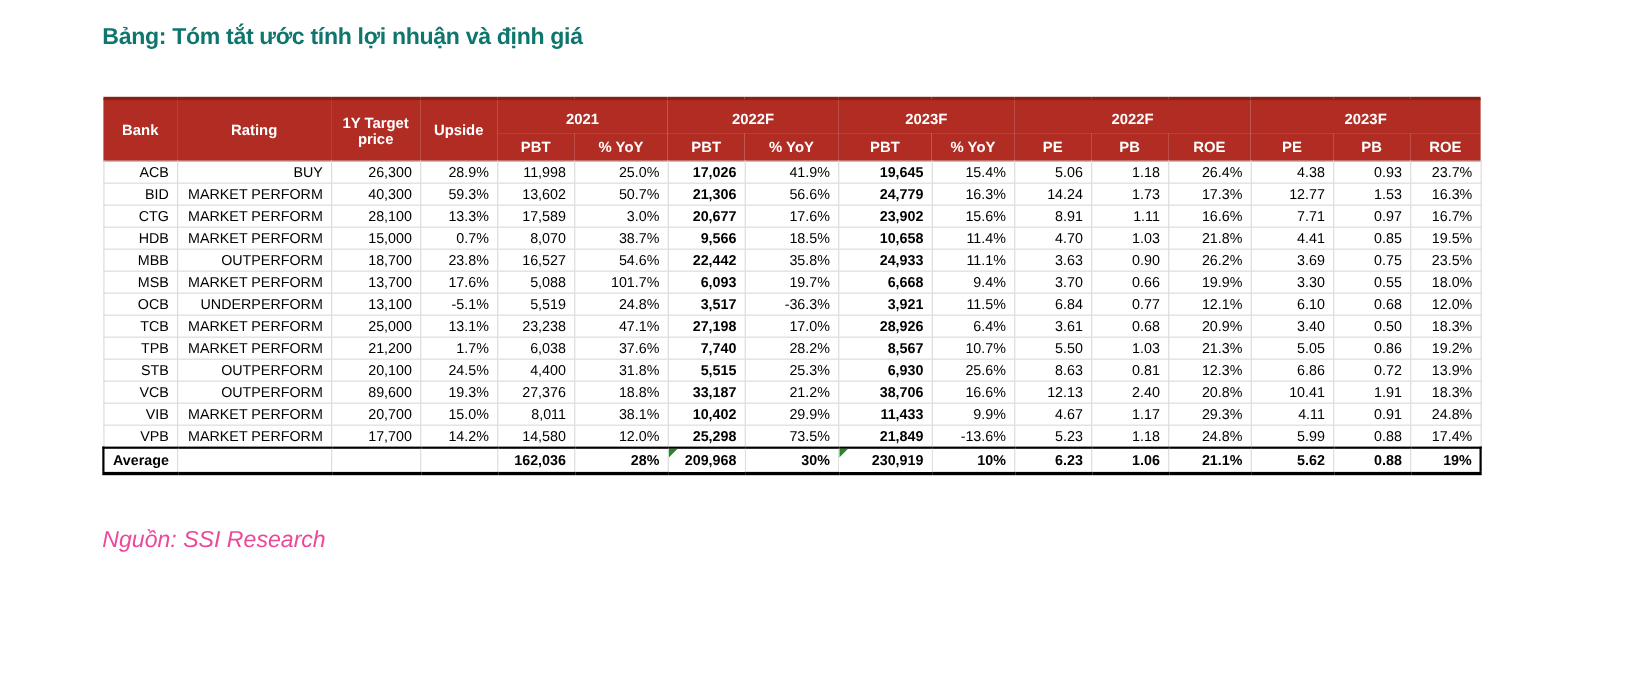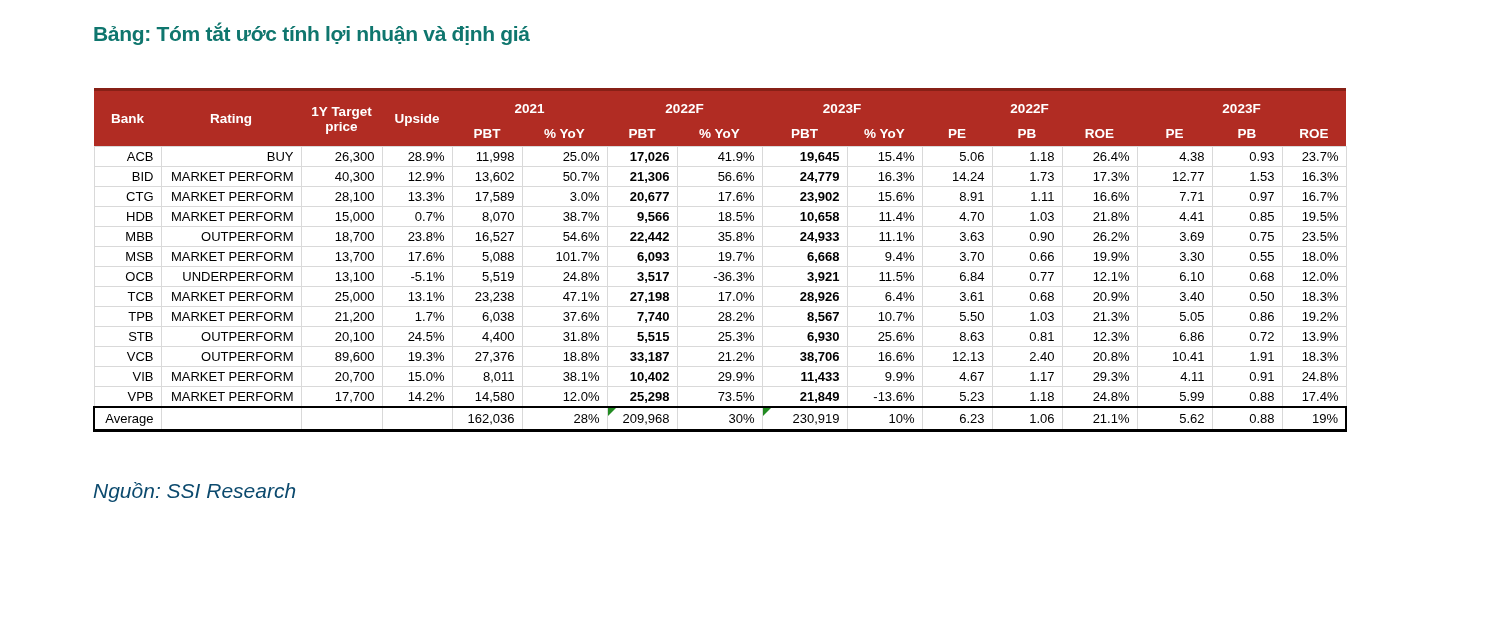--- a/index.html
+++ b/index.html
@@ -27,34 +27,34 @@
   thead tr.r2 th { height: 26px; vertical-align: middle; }
   tbody td {
     height: 20px; font-size: 13px; color: #000;
     border: 1px solid #D9D9D9; padding: 0 7px;
     white-space: nowrap; overflow: hidden; background: #fff;
   }
   td.al { text-align: right; padding-left: 4px; }
   td.ar { text-align: right; }
   td.b  { font-weight: bold; margin-top: 17px; }
   tr.avg td {
-    font-weight: normal; height: 24px;
+    font-weight: bold; height: 24px;
     border-top: 2px solid #000; border-bottom: 3px solid #000;
   }
   tr.avg td:first-child { border-left: 2px solid #000; }
   tr.avg td:last-child  { border-right: 2px solid #000; }
   td.flag { position: relative; }
   td.flag::before {
     content: ""; position: absolute; left: 0; top: 0;
     border-top: 8px solid #228B22; border-right: 8px solid transparent;
     width: 0; height: 0;
   }
   .source {
     position: absolute; left: 93px; top: 479px;
-    font-size: 21px; font-style: italic; color: #0c4a6e;
+    font-size: 21px; font-style: italic; color: #ec4899;
   }
 </style>
 </head>
 <body>
 
 <div class="title">Bảng: Tóm tắt ước tính lợi nhuận và định giá</div>
 
 <table id="est">
   <colgroup>
     <col style="width:67px">
@@ -117,21 +117,21 @@
         <td class="ar">1.18</td>
         <td class="ar">26.4%</td>
         <td class="ar">4.38</td>
         <td class="ar">0.93</td>
         <td class="ar">23.7%</td>
       </tr>
       <tr>
         <td class="al">BID</td>
         <td class="al">MARKET PERFORM</td>
         <td class="ar">40,300</td>
-        <td class="ar">12.9%</td>
+        <td class="ar">59.3%</td>
         <td class="ar">13,602</td>
         <td class="ar">50.7%</td>
         <td class="ar b">21,306</td>
         <td class="ar">56.6%</td>
         <td class="ar b">24,779</td>
         <td class="ar">16.3%</td>
         <td class="ar">14.24</td>
         <td class="ar">1.73</td>
         <td class="ar">17.3%</td>
         <td class="ar">12.77</td>

